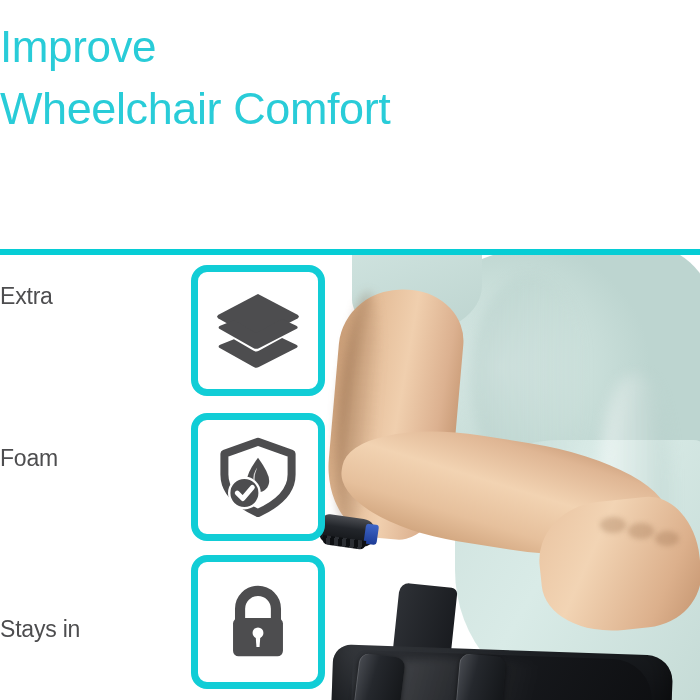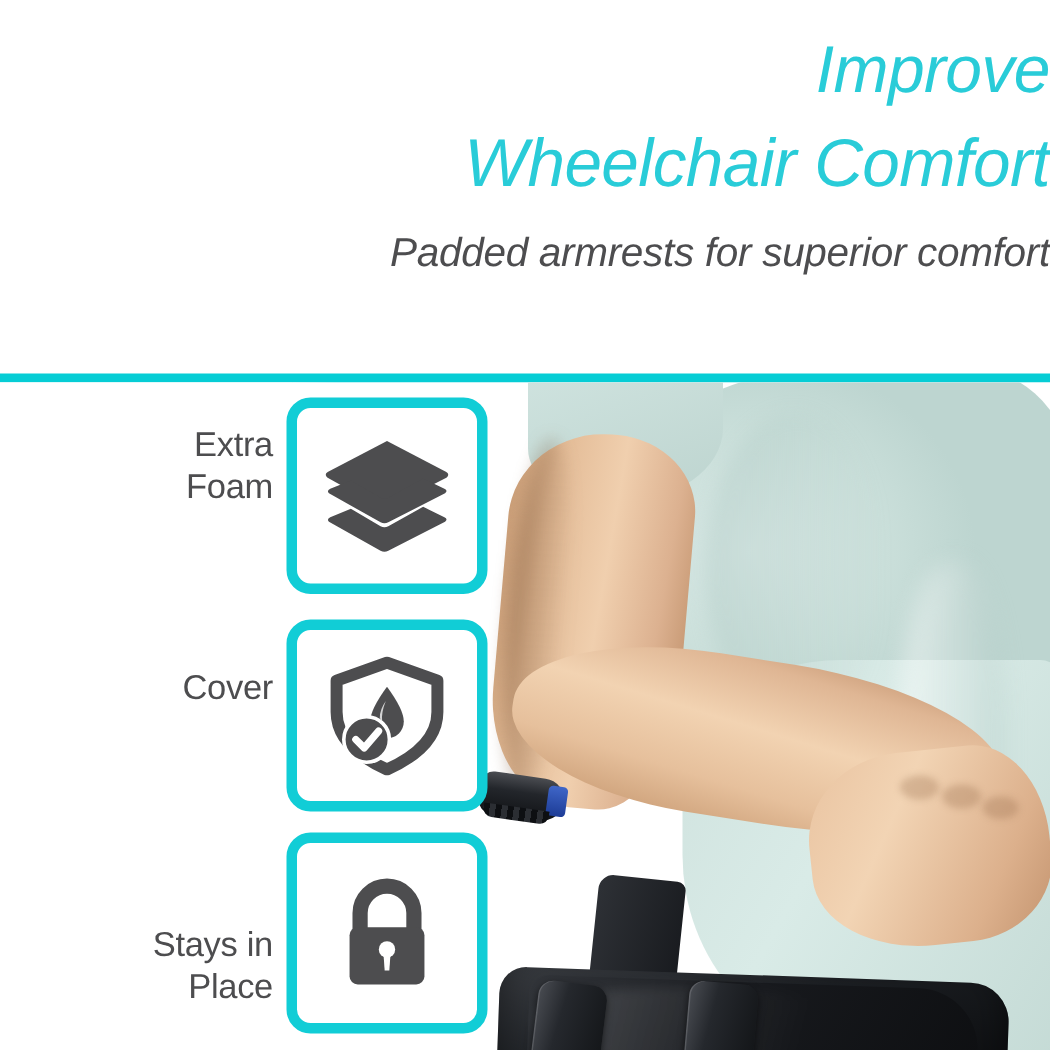--- a/index.html
+++ b/index.html
@@ -6,21 +6,21 @@
   html,body { width:700px; height:700px; }
   body {
     font-family: "Liberation Sans", sans-serif;
     background:#ffffff;
     overflow:hidden;
     position:relative;
   }
   #stage { position:absolute; inset:0; width:700px; height:700px; overflow:hidden; background:#fff; }
 
   
-  .header { position:absolute; left:0; top:0; width:700px; height:250px; background:#fff; text-align:right;font-style:italic; }
+  .header { position:absolute; left:0; top:0; width:700px; height:250px; background:#fff; text-align:left; }
   .title-line {
     color:#29ccd8;
     font-size:44px;
     line-height:50px;
     font-weight:400;
     letter-spacing:-0.4px;
     white-space:nowrap;
   }
   .title-1 { position:absolute; left:0; top:22px; width:700px; }
   .title-2 { position:absolute; left:0; top:84px; width:700px; font-size:45px; }
@@ -163,21 +163,21 @@
   }
   .left-panel-fade {
     position:absolute; left:195px; top:255px; width:30px; height:445px;
     background:linear-gradient(90deg,#ffffff 0%, rgba(255,255,255,0) 100%);
   }
 
   
   .feature { position:absolute; }
   .feat-label {
     position:absolute;
-    text-align:right;
+    text-align:left;
     color:#4d4d4f;
     font-size:23px;
     line-height:28px;
     letter-spacing:-0.2px;
     font-weight:400;
   }
   .icon-box {
     position:absolute;
     background:#ffffff;
     border:7px solid #11cdd6;
@@ -197,21 +197,20 @@
   .ico { display:block; }
 </style>
 </head>
 <body>
 
 <div id="stage">
 
   <div class="header">
     <div class="title-line title-1">Improve</div>
     <div class="title-line title-2">Wheelchair Comfort</div>
-    <div class="sub-line sub-1">Padded armrests for superior comfort</div>
   </div>
 
   <div class="divider"></div>
 
   <div class="photo">
 
     <div class="shirt"></div>
     <div class="shirt-lower"></div>
     <div class="shirt-fold-a"></div>
     <div class="shirt-fold-b"></div>
@@ -237,59 +236,57 @@
     <div class="handle-grip"></div>
     <div class="handle-ribs"></div>
   </div>
 
   <div class="left-panel"></div>
   <div class="left-panel-fade"></div>
 
   <div class="feature">
     <div class="feat-label f1-label">
       <div>Extra</div>
-      <div>Foam</div>
     </div>
     <div class="icon-box f1-box">
       <div class="icon-inner">
         <svg class="ico" width="86" height="86" viewBox="0 0 100 100">
           <path d="M50 7 L96 31 Q99 33 96 35.5 L50 59 Q48 60 46 59 L4 35.5 Q1 33 4 31 Z" fill="#4d4d4f"></path>
           <path d="M6 44 Q3 45.5 5 47.5 L45 70 Q48 71.5 51 70 L95 47.5 Q97.5 45.5 94.5 44
                    L78 36 L51 51 Q48 52.5 45 51 L22 37.5 Z" fill="#4d4d4f"></path>
           <path d="M6 66 Q3 67.5 5 69.5 L45 92 Q48 93.5 51 92 L95 69.5 Q97.5 67.5 94.5 66
                    L78 58 L51 73 Q48 74.5 45 73 L22 59.5 Z" fill="#4d4d4f"></path>
         </svg>
       </div>
     </div>
   </div>
 
   <div class="feature">
     <div class="feat-label f2-label">
-      <div>Cover</div>
+      <div>Foam</div>
     </div>
     <div class="icon-box f2-box">
       <div class="icon-inner">
         <svg class="ico" width="80" height="80" viewBox="0 0 100 100">
 
           <path d="M50 6 L92 21 V47 Q92 76 50 95 Q8 76 8 47 V21 Z" fill="none" stroke="#4d4d4f" stroke-width="10" stroke-linejoin="round"></path>
 
           <path d="M50 26 Q64 45 64 55 A14 14 0 0 1 36 55 Q36 45 50 26 Z" fill="#4d4d4f"></path>
           <path d="M44 52 Q44 45 49 38 Q45 48 46 55 Z" fill="#ffffff" opacity="0.75"></path>
 
           <circle cx="33" cy="70" r="19" fill="#4d4d4f" stroke="#ffffff" stroke-width="3"></circle>
           <path d="M24 70 L31 77 L43 63" fill="none" stroke="#ffffff" stroke-width="6" stroke-linecap="round" stroke-linejoin="round"></path>
         </svg>
       </div>
     </div>
   </div>
 
   <div class="feature">
     <div class="feat-label f3-label">
       <div>Stays in</div>
-      <div>Place</div>
     </div>
     <div class="icon-box f3-box">
       <div class="icon-inner">
         <svg class="ico" width="78" height="78" viewBox="0 0 100 100">
           <path d="M27 48 V33 A23 23 0 0 1 73 33 V48" fill="none" stroke="#4d4d4f" stroke-width="13" stroke-linecap="butt"></path>
           <rect x="18" y="45" width="64" height="49" rx="7" fill="#4d4d4f"></rect>
           <circle cx="50" cy="64" r="7" fill="#ffffff"></circle>
           <path d="M47 68 L53 68 L52 82 L48 82 Z" fill="#ffffff"></path>
         </svg>
       </div>

